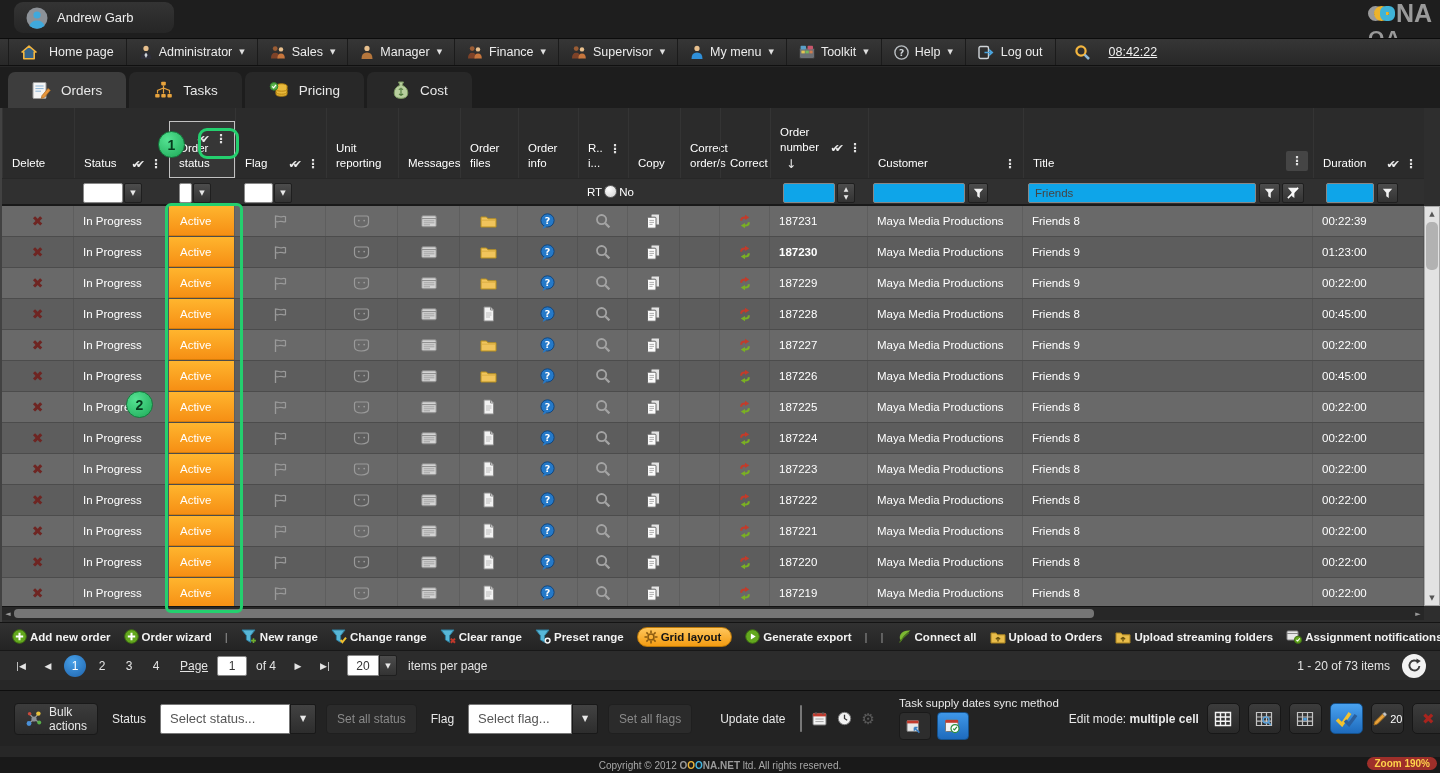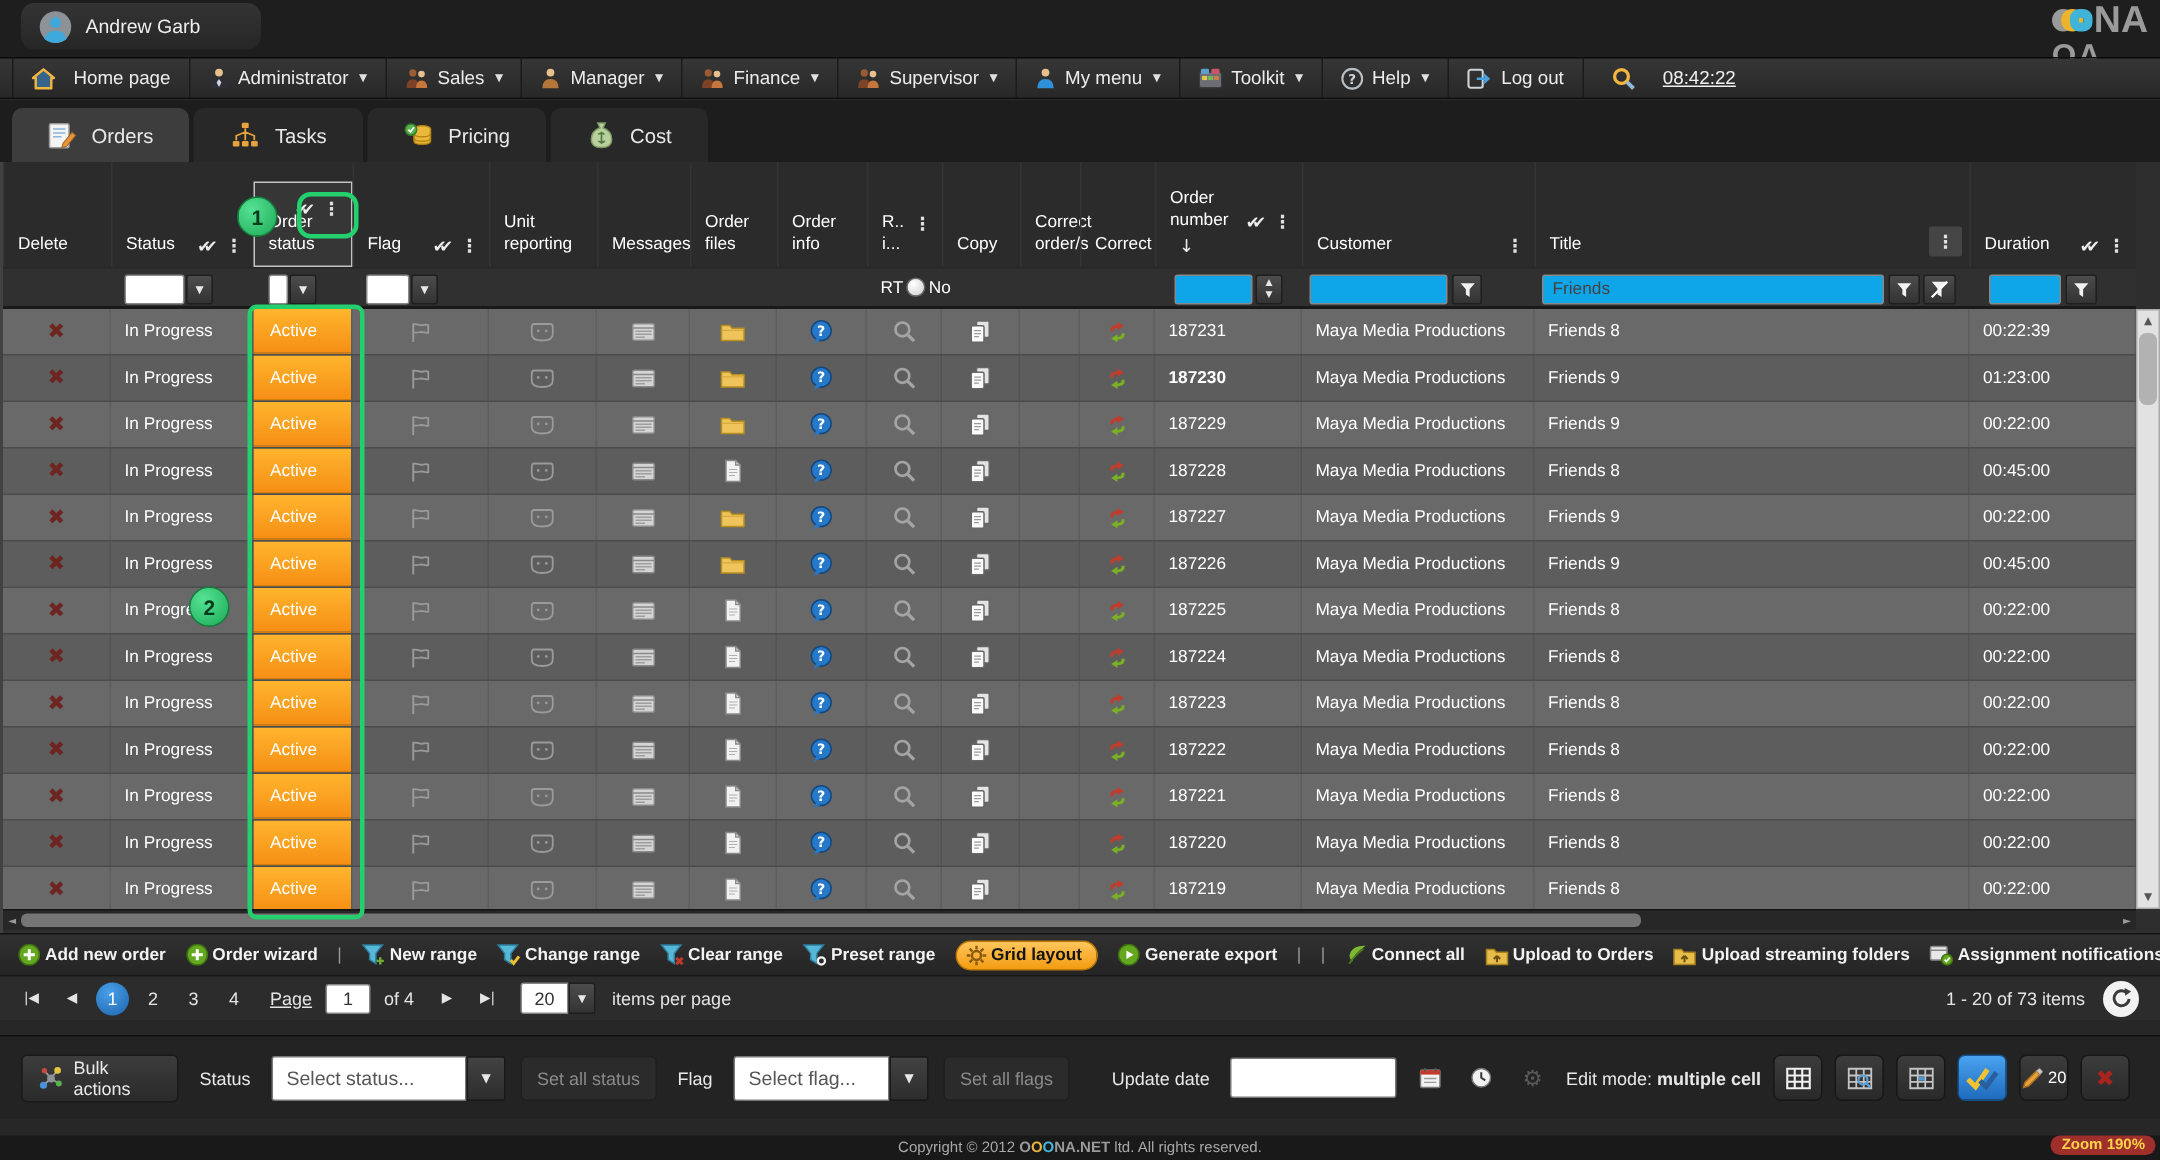--- a/index.html
+++ b/index.html
@@ -1931,20 +1931,44 @@
         <span class="icon">
           <svg width="15" height="15" viewBox="0 0 15 15">
             <circle cx="7.5" cy="7.5" r="6.2" fill="#f2f2f2" stroke="#777"></circle>
             <path d="M7.5 3.8 V7.5 L10.2 9.2" stroke="#333" stroke-width="1.3" fill="none"></path>
           </svg>
         </span>
       </div>
     <div class="ibtn" style="opacity:.45;">
         <span class="icon uni" style="font-size:15px;color:#9a9a9a;">⚙</span>
       </div>
+    <div class="syncgrp">
+      <span>Task supply dates sync method</span>
+      <div class="syncbtns">
+        <div class="sbtn">
+            <span class="icon">
+              <svg width="17" height="16" viewBox="0 0 17 16">
+                <rect x="1" y="2.6" width="11.5" height="10.8" rx="1" fill="#e8e8e8" stroke="#777"></rect>
+                <rect x="1" y="2.6" width="11.5" height="2.8" fill="#c23b2e"></rect>
+                <path d="M13.4 14.6 L8.4 9.6 M8.4 9.6 L8.4 12.8 M8.4 9.6 L11.6 9.6" stroke="#3a7fc2" stroke-width="1.5" fill="none"></path>
+              </svg>
+            </span>
+          </div>
+        <div class="sbtn sel">
+            <span class="icon">
+              <svg width="17" height="16" viewBox="0 0 17 16">
+                <rect x="1.5" y="2" width="12.5" height="11.5" rx="1" fill="#f2f2f2" stroke="#777"></rect>
+                <rect x="1.5" y="2" width="12.5" height="2.8" fill="#c23b2e"></rect>
+                <circle cx="11" cy="10.6" r="4" fill="#fff" stroke="#2e8f3e" stroke-width="1.2"></circle>
+                <path d="M9.2 10.6 L10.5 11.9 L12.9 8.9" stroke="#2e8f3e" stroke-width="1.3" fill="none"></path>
+              </svg>
+            </span>
+          </div>
+      </div>
+    </div>
     <div class="editgrp">
       <span class="emode"><span>Edit mode:</span> <b>multiple cell</b></span>
       <div class="ebtn">
           <span class="icon">
             <svg width="18" height="16" viewBox="0 0 18 16">
               <g stroke="#f2f2f2" stroke-width="1.4" fill="none">
                 <path d="M1.5 1.5 H16.5 V14.5 H1.5 Z"></path>
                 <path d="M6.5 1.5 V14.5 M11.5 1.5 V14.5 M1.5 6 H16.5 M1.5 10.2 H16.5"></path>
               </g>
             </svg>

